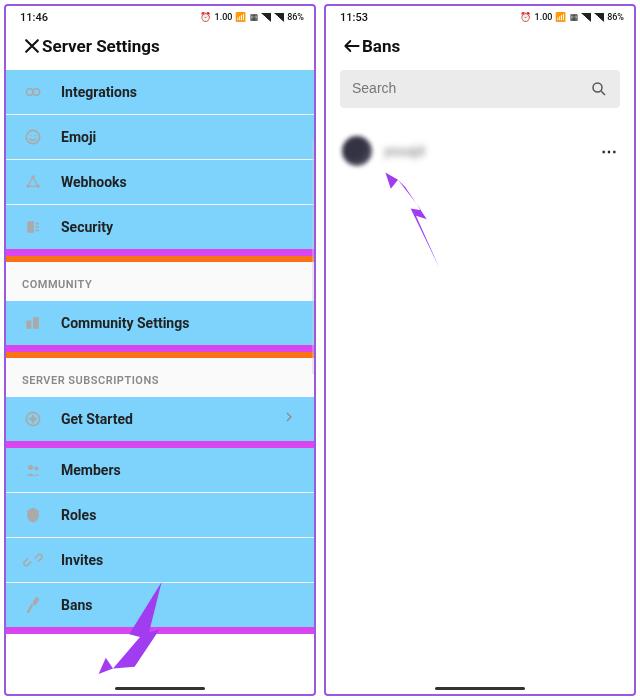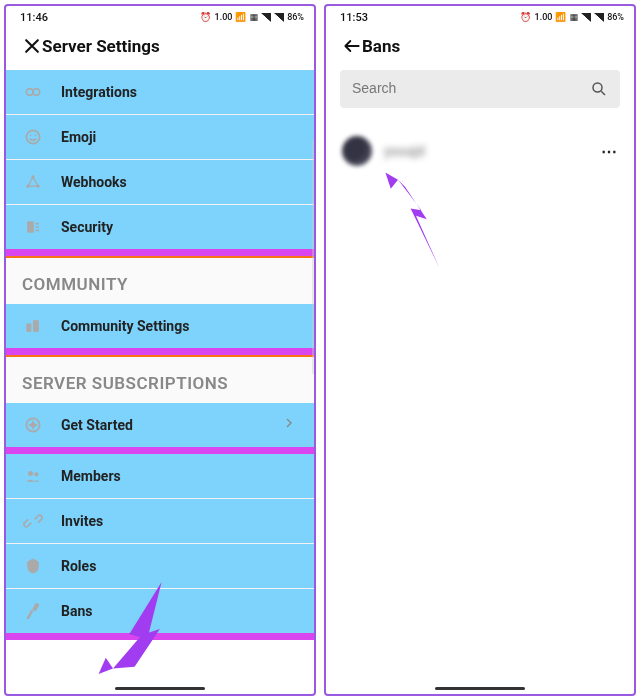--- a/index.html
+++ b/index.html
@@ -37,26 +37,26 @@
   .sig { width:10px; height:9px; background:linear-gradient(to top right, transparent 48%, #222 52%); }
   .header {
     display: flex;
     align-items: center;
     padding: 10px 16px 14px 16px;
   }
   .header .title { font-size: 17px; font-weight: 700; color: #111; }
   .icon-btn { width:20px; height:20px; display:flex; align-items:center; justify-content:center; color:#222; }
   .content { flex:1; overflow:hidden; position:relative; }
   .section-label {
-    font-size: 17px;
+    font-size: 11px;
     letter-spacing: 0.5px;
     color: #888;
     font-weight: 600;
     padding: 16px 16px 10px 16px;
-    border-top: 2px solid #f97316;
+    border-top: 6px solid #f97316;
     background:#fafafa;
   }
   .row {
     display:flex;
     align-items:center;
     gap: 18px;
     padding: 12px 17px;
     background:#7dd3fc;
     border-bottom: 1px solid #f2f2f2;
   }
@@ -219,32 +219,32 @@
               <circle cx="16" cy="10" r="2.5" fill="#aaa"></circle>
               <path d="M4 19 Q9 14 14 19 Z" fill="#aaa"></path>
               <path d="M13 19 Q16 15 20 19 Z" fill="#aaa"></path>
             </svg>
           </span>
         <span class="rlabel">Members</span>
       </div>
       <div class="row">
         <span class="ricon">
             <svg viewBox="0 0 24 24" width="20" height="20">
+              <path d="M12 3 L19 7 L19 12 Q19 19 12 21 Q5 19 5 12 L5 7 Z" fill="#aaa"></path>
+            </svg>
+          </span>
+        <span class="rlabel">Roles</span>
+      </div>
+      <div class="row">
+        <span class="ricon">
+            <svg viewBox="0 0 24 24" width="20" height="20">
               <path d="M10 14 L6 18 Q4 20 2 18 Q0 16 2 14 L6 10 M14 10 L18 6 Q20 4 22 6 Q24 8 22 10 L18 14" fill="none" stroke="#aaa" stroke-width="2"></path>
             </svg>
           </span>
         <span class="rlabel">Invites</span>
-      </div>
-      <div class="row">
-        <span class="ricon">
-            <svg viewBox="0 0 24 24" width="20" height="20">
-              <path d="M12 3 L19 7 L19 12 Q19 19 12 21 Q5 19 5 12 L5 7 Z" fill="#aaa"></path>
-            </svg>
-          </span>
-        <span class="rlabel">Roles</span>
       </div>
       <div class="row">
         <span class="ricon">
             <svg viewBox="0 0 24 24" width="20" height="20">
               <rect x="13" y="2" width="5" height="10" rx="2" transform="rotate(30 15 7)" fill="#aaa"></rect>
               <rect x="7" y="10" width="3" height="12" rx="1" transform="rotate(30 8 16)" fill="#aaa"></rect>
             </svg>
           </span>
         <span class="rlabel">Bans</span>
       </div>

